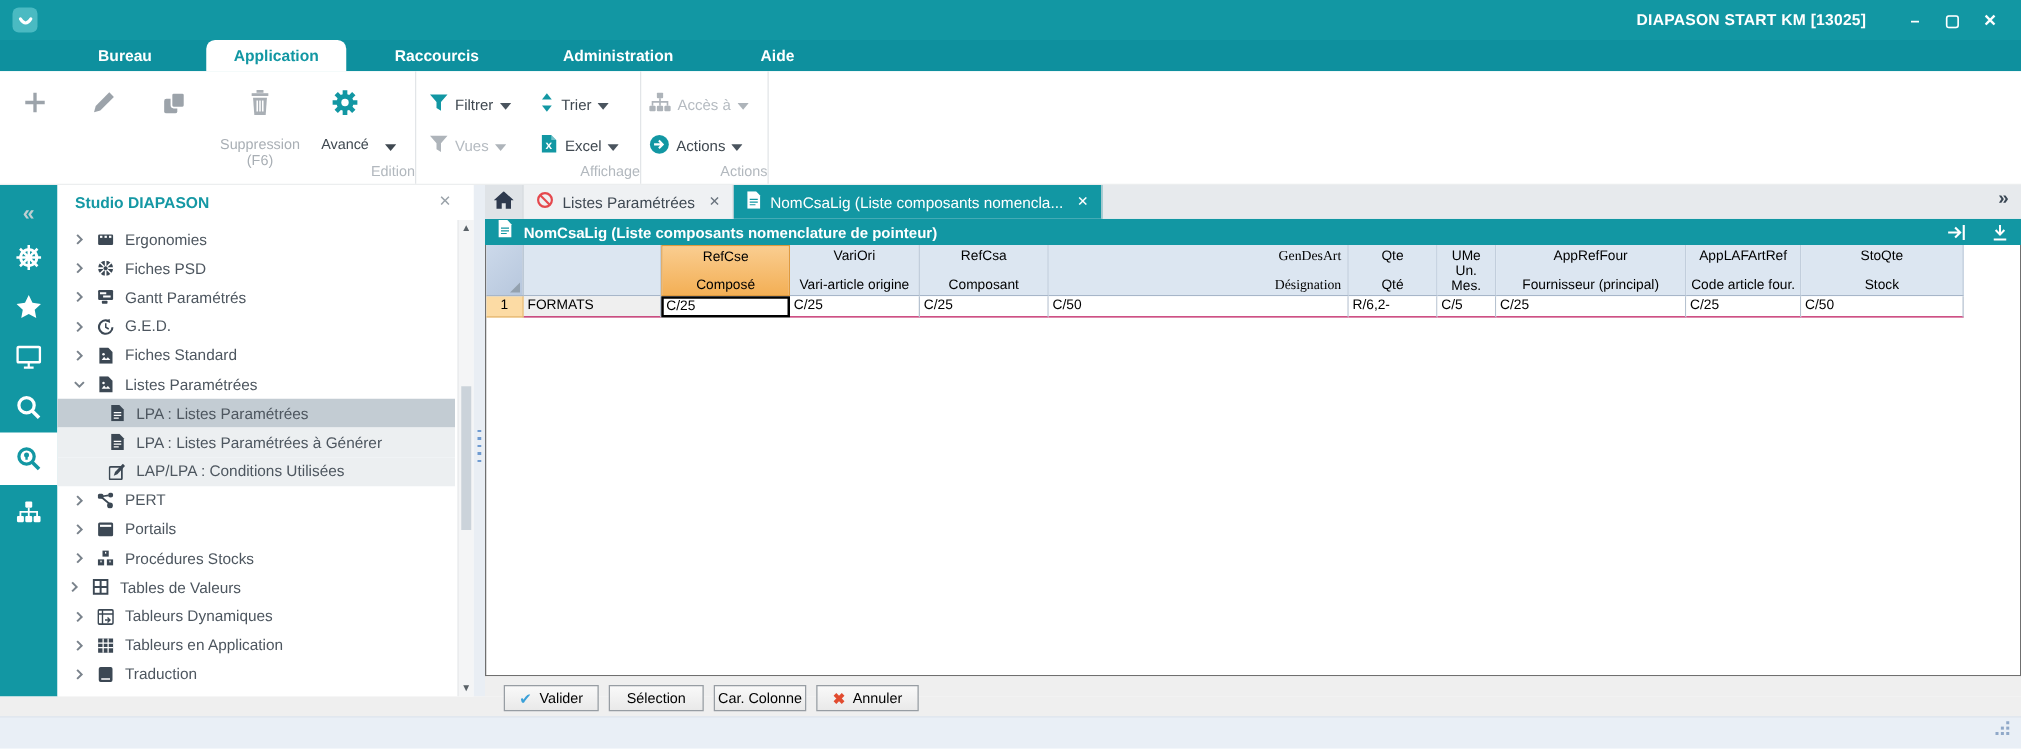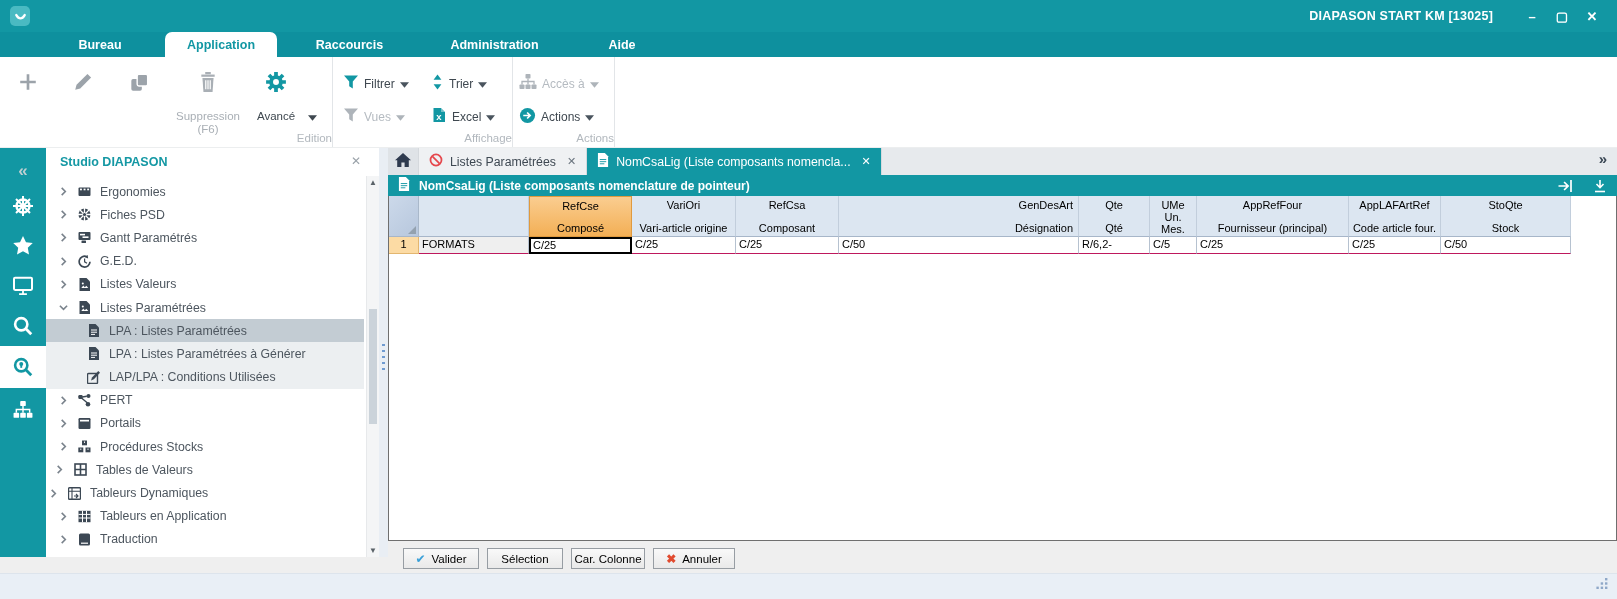--- a/index.html
+++ b/index.html
@@ -423,21 +423,21 @@
                 <path d="M3 1l4 4-4 4" stroke="#7A838C" stroke-width="1.8" fill="none"></path>
               </svg>
             </span>
             <span class="tree-icon">
               <svg viewBox="0 0 13 13">
                 <path d="M1.5 0h7L12 3.5V13H1.5z" fill="#3C4854"></path>
                 <path d="M3.3 10l2-2.6 1.5 1.8 1.5-1.5 2 2.3z" fill="#fff"></path>
                 <circle cx="4.8" cy="5.4" r="1" fill="#fff"></circle>
               </svg>
             </span>
-            <span>Listes Valeurs</span>
+            <span>Fiches Standard</span>
           </div>
           <div class="tree-row" style="padding-left: 10px;">
             <span class="tree-chev">
               <svg width="9" height="9" viewBox="0 0 10 10">
                 <path d="M1 3l4 4 4-4" stroke="#7A838C" stroke-width="1.8" fill="none"></path>
               </svg>
             </span>
             <span class="tree-icon">
               <svg viewBox="0 0 13 13">
                 <path d="M1.5 0h7L12 3.5V13H1.5z" fill="#3C4854"></path>
@@ -537,21 +537,21 @@
             <span class="tree-icon">
               <svg viewBox="0 0 13 13">
                 <g stroke="#3C4854" stroke-width="1.6" fill="none">
                   <rect x="1" y="1" width="11" height="11"></rect>
                   <path d="M6.5 1v11M1 6.5h11"></path>
                 </g>
               </svg>
             </span>
             <span>Tables de Valeurs</span>
           </div>
-          <div class="tree-row" style="">
+          <div class="tree-row" style="padding-left: 10px;">
             <span class="tree-chev">
               <svg width="9" height="9" viewBox="0 0 10 10">
                 <path d="M3 1l4 4-4 4" stroke="#7A838C" stroke-width="1.8" fill="none"></path>
               </svg>
             </span>
             <span class="tree-icon">
               <svg viewBox="0 0 13 13">
                 <rect x="0.5" y="0.8" width="12" height="11.4" rx="1" stroke="#3C4854" stroke-width="1.4" fill="none"></rect>
                 <path d="M4 0.8v11.4M0.5 4.2h12" stroke="#3C4854" stroke-width="1.1"></path>
                 <path d="M6 9h3.5M8 7l2 2-2 2" stroke="#3C4854" stroke-width="1.1" fill="none"></path>
@@ -666,21 +666,21 @@
                 <div>Composé</div>
               </div>
               <div class="g-hcell" style="width: 104px;">
                 <div>VariOri</div>
                 <div>Vari-article origine</div>
               </div>
               <div class="g-hcell" style="width: 103px;">
                 <div>RefCsa</div>
                 <div>Composant</div>
               </div>
-              <div class="g-hcell right" style="width: 240px;">
+              <div class="g-hcell right" style="width: 240px; font-family: Liberation Serif, serif;">
                 <div>GenDesArt</div>
                 <div>Désignation</div>
               </div>
               <div class="g-hcell" style="width: 71px;">
                 <div>Qte</div>
                 <div>Qté</div>
               </div>
               <div class="g-hcell" style="width: 47px;">
                 <div>UMe</div>
                 <div>Un. Mes.</div>

